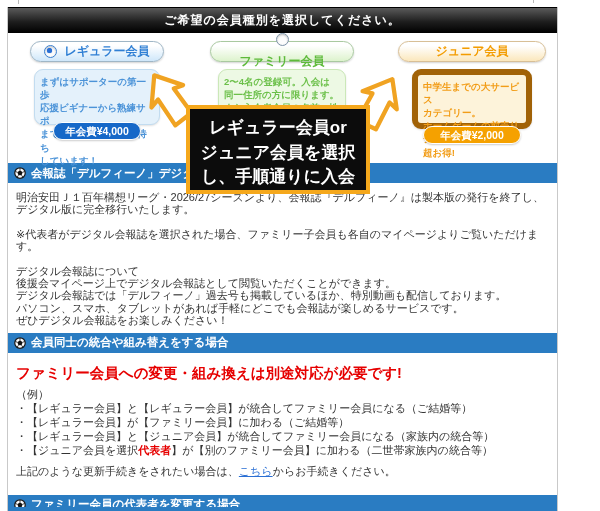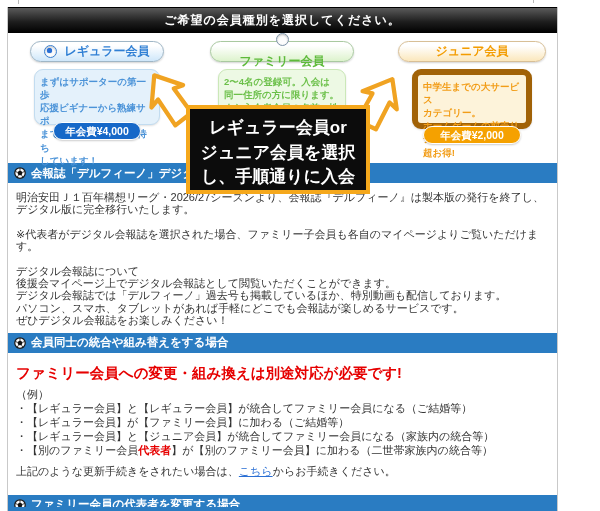--- a/index.html
+++ b/index.html
@@ -168,21 +168,21 @@
     <span>会員同士の統合や組み替えをする場合</span>
   </div>
 
   <div class="warning">ファミリー会員への変更・組み換えは別途対応が必要です!</div>
 
   <div class="examples">
     <div>（例）</div>
     <div>・【レギュラー会員】と【レギュラー会員】が統合してファミリー会員になる（ご結婚等）</div>
     <div>・【レギュラー会員】が【ファミリー会員】に加わる（ご結婚等）</div>
     <div>・【レギュラー会員】と【ジュニア会員】が統合してファミリー会員になる（家族内の統合等）</div>
-    <div><span>・【別のファミリー会員</span><span class="red-inline">代表者</span><span>】が【別のファミリー会員】に加わる（二世帯家族内の統合等）</span></div>
+    <div><span>・【ジュニア会員を選択</span><span class="red-inline">代表者</span><span>】が【別のファミリー会員】に加わる（二世帯家族内の統合等）</span></div>
     <div class="proc-line"><span>上記のような更新手続きをされたい場合は、</span><a class="link">こちら</a><span>からお手続きください。</span></div>
   </div>
 
   <div class="sec-hdr hdr3">
     <svg class="ball" width="12" height="12" viewBox="0 0 24 24">
       <circle cx="12" cy="12" r="10.5" fill="#ffffff" stroke="#1a1a1a" stroke-width="2.5"></circle>
       <polygon points="12,6.5 17.2,10.5 15.2,16.5 8.8,16.5 6.8,10.5" fill="#111"></polygon>
       <path d="M12 6.5 L12 2 M17.2 10.5 L21.5 9 M15.2 16.5 L18 21 M8.8 16.5 L6 21 M6.8 10.5 L2.5 9" stroke="#111" stroke-width="1.6" fill="none"></path>
     </svg>
     <span>ファミリー会員の代表者を変更する場合</span>

